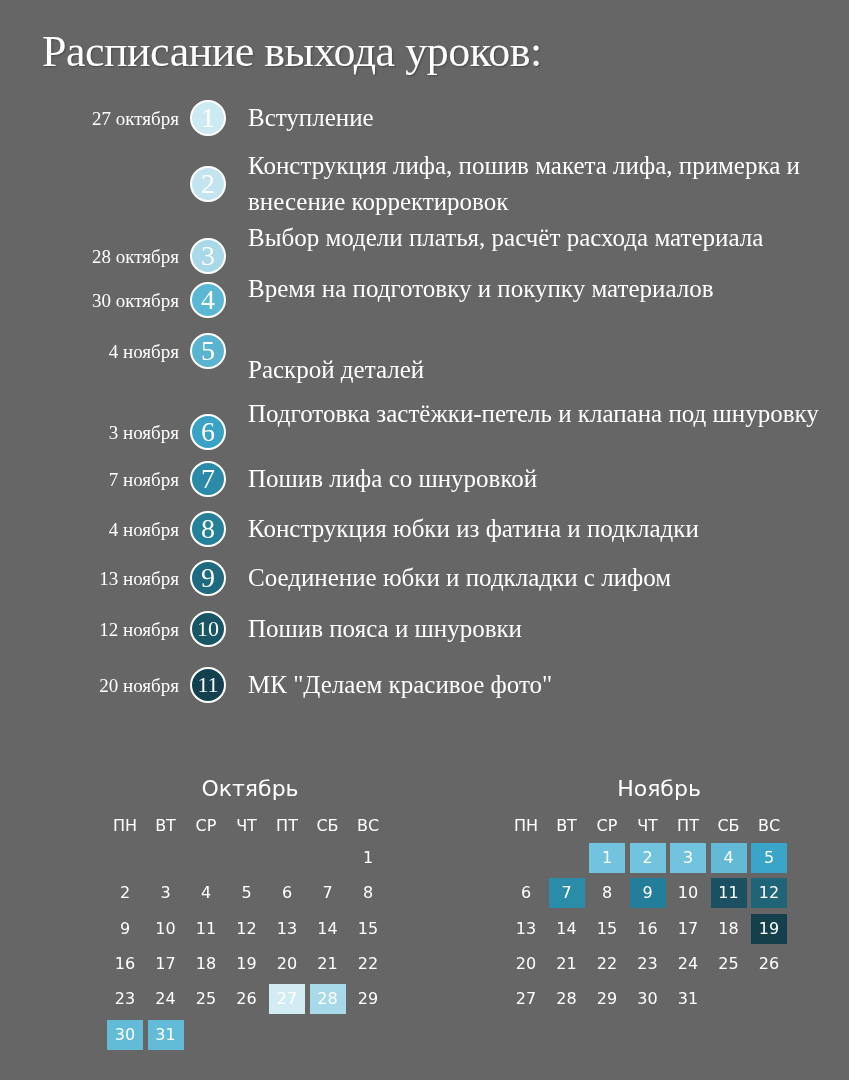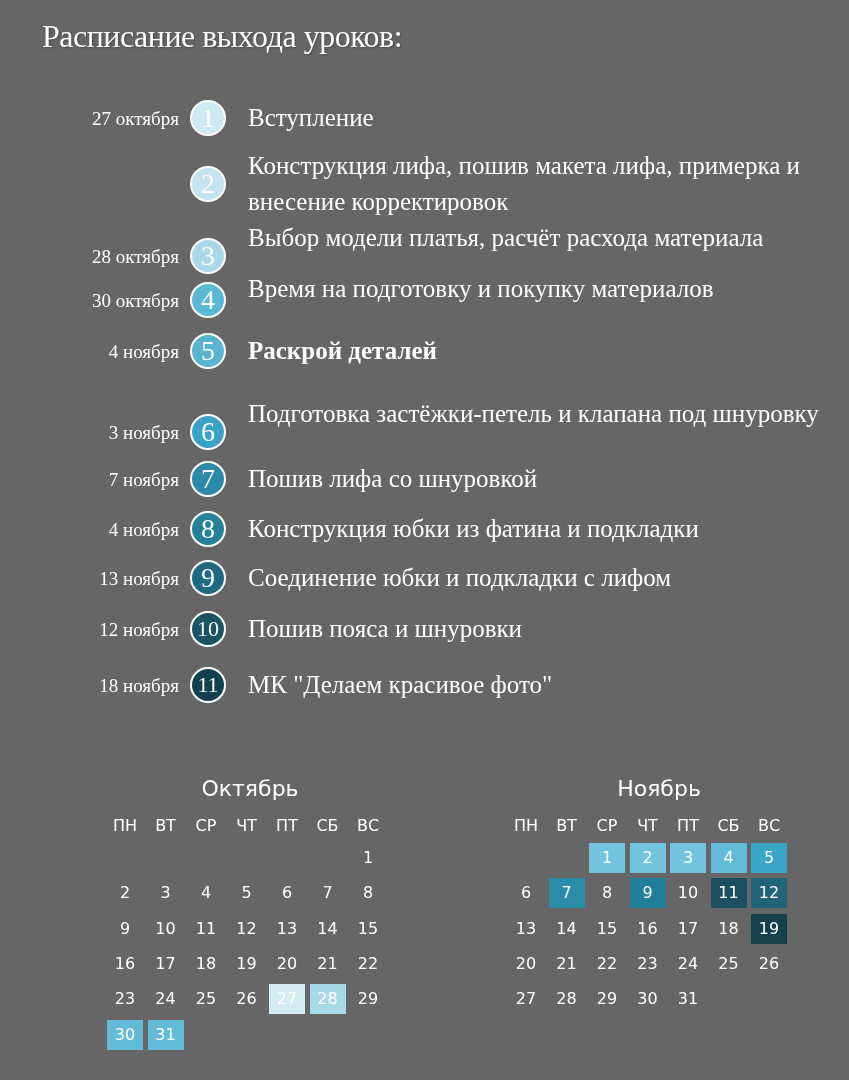--- a/index.html
+++ b/index.html
@@ -1,21 +1,21 @@
 <!DOCTYPE html>
 <html><head>
 <meta charset="utf-8">
 <style>
   html, body { margin:0; padding:0; }
   body {
     width:849px; height:1080px; background:#666666; position:relative; overflow:hidden;
     font-family:"DejaVu Serif", serif; color:#ffffff;
   }
   .title {
-    position:absolute; left:42px; top:18px; font-size:32px; font-family:"Liberation Serif", serif;
+    position:absolute; left:42px; top:26px; font-size:44px; font-family:"Liberation Serif", serif;
     color:#ffffff; letter-spacing:-0.5px; text-shadow:1px 1px 2px rgba(0,0,0,0.3);
   }
   .date {
     position:absolute; right:670px; font-size:19px; font-family:"Liberation Serif", serif;
     color:#ffffff; white-space:nowrap; text-align:right;
   }
   .circle {
     position:absolute; left:190px; width:36px; height:36px; border-radius:50%;
     border:2px solid #ffffff; box-sizing:border-box;
     display:flex; align-items:center; justify-content:center;
@@ -47,37 +47,37 @@
     <div class="circle" style="top: 166px; background: rgb(195, 227, 238);">2</div>
     <div class="lesson" style="top: 148px;">Конструкция лифа, пошив макета лифа, примерка и внесение корректировок</div>
     <div class="date" style="top: 246px;">28 октября</div>
     <div class="circle" style="top: 238px; background: rgb(169, 216, 232);">3</div>
     <div class="lesson" style="top: 220px;">Выбор модели платья, расчёт расхода материала</div>
     <div class="date" style="top: 290px;">30 октября</div>
     <div class="circle" style="top: 282px; background: rgb(91, 184, 212);">4</div>
     <div class="lesson" style="top: 271px;">Время на подготовку и покупку материалов</div>
     <div class="date" style="top: 341px;">4 ноября</div>
     <div class="circle" style="top: 333px; background: rgb(90, 180, 208);">5</div>
-    <div class="lesson" style="top: 333px; font-weight: bold;">Раскрой деталей</div>
+    <div class="lesson" style="top: 352px;">Раскрой деталей</div>
     <div class="date" style="top: 422px;">3 ноября</div>
     <div class="circle" style="top: 414px; background: rgb(58, 163, 197);">6</div>
     <div class="lesson" style="top: 396px;">Подготовка застёжки-петель и клапана под шнуровку</div>
     <div class="date" style="top: 469px;">7 ноября</div>
     <div class="circle" style="top: 461px; background: rgb(42, 138, 168);">7</div>
     <div class="lesson" style="top: 461px;">Пошив лифа со шнуровкой</div>
     <div class="date" style="top: 519px;">4 ноября</div>
     <div class="circle" style="top: 511px; background: rgb(37, 128, 154);">8</div>
     <div class="lesson" style="top: 511px;">Конструкция юбки из фатина и подкладки</div>
     <div class="date" style="top: 568px;">13 ноября</div>
     <div class="circle" style="top: 560px; background: rgb(31, 106, 128);">9</div>
     <div class="lesson" style="top: 560px;">Соединение юбки и подкладки с лифом</div>
     <div class="date" style="top: 619px;">12 ноября</div>
     <div class="circle small" style="top: 611px; background: rgb(25, 85, 101);">10</div>
     <div class="lesson" style="top: 611px;">Пошив пояса и шнуровки</div>
-    <div class="date" style="top: 675px;">18 ноября</div>
+    <div class="date" style="top: 675px;">20 ноября</div>
     <div class="circle small" style="top: 667px; background: rgb(18, 65, 77);">11</div>
     <div class="lesson" style="top: 667px;">МК "Делаем красивое фото"</div>
   </div>
 
 <div id="calendars">
     <div class="cal" style="left: 105px; top: 776px;">
       <div class="cal-title" style="left: 0px;">Октябрь</div>
       <div class="cal-head" style="left: 2px; top: 40px;">ПН</div>
       <div class="cal-head" style="left: 42.5px; top: 40px;">ВТ</div>
       <div class="cal-head" style="left: 83px; top: 40px;">СР</div>

